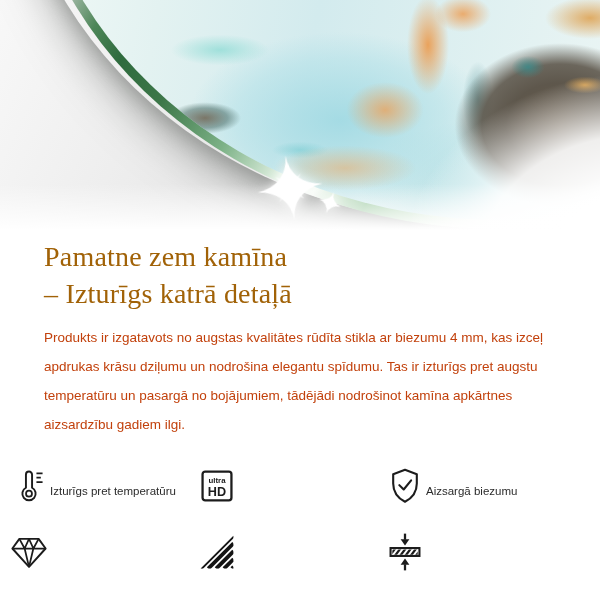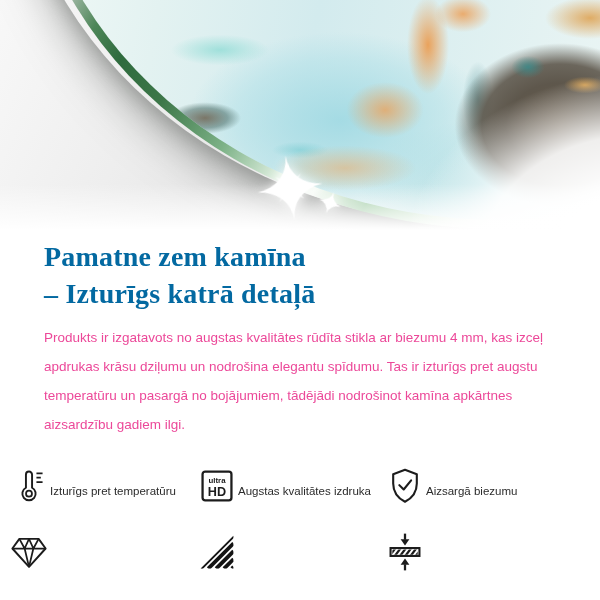--- a/index.html
+++ b/index.html
@@ -43,23 +43,23 @@
     background:
       radial-gradient(ellipse 330px 260px at 640px 260px, #ffffff 25%, rgba(255,255,255,0.9) 48%, rgba(255,255,255,0) 72%),
       linear-gradient(to bottom, rgba(255,255,255,0) 80%, rgba(255,255,255,0.65) 93%, #ffffff 100%); }
 
   .sparkle { position:absolute; filter: drop-shadow(0 0 6px rgba(255,255,255,0.95)); }
   .sparkle-main { left:255px; top:153px; width:70px; height:70px; transform:rotate(-8deg); }
   .sparkle-small { left:317px; top:190px; width:26px; height:26px; transform:rotate(20deg); }
 
   
   .content { padding: 8px 44px 0 44px; }
-  .heading { font-family:"Liberation Serif", serif; color:#0369a1;
-    font-size:28px; line-height:37px; font-weight:700; letter-spacing:0.2px; }
-  .paragraph { margin-top:11px; max-width:535px; color:#ec4899;
+  .heading { font-family:"Liberation Serif", serif; color:#a16207;
+    font-size:28px; line-height:37px; font-weight:400; letter-spacing:0.2px; }
+  .paragraph { margin-top:11px; max-width:535px; color:#c2410c;
     font-size:13.5px; line-height:29px; }
 
   
   .features { margin-top:24px; padding:0 28px 0 8px;
     display:grid; grid-template-columns:repeat(3, 1fr); row-gap:20px; }
   .feature { display:flex; flex-direction:row; align-items:center; }
   .icon-box { height:46px; display:flex; align-items:center; justify-content:center; }
   .feature-label { margin-top:9px; font-size:11.5px; color:#2b2b2b; text-align:right; }
   .ico { stroke:#1c1c1c; fill:none; }
 </style>
@@ -105,21 +105,20 @@
     </div>
 
     <div class="feature">
       <div class="icon-box">
         <svg width="42" height="42" viewBox="0 0 48 48" class="ico">
           <rect x="7.5" y="7.5" width="33" height="33" rx="3" stroke-width="2.6"></rect>
           <text x="24" y="21" text-anchor="middle" font-size="9" font-weight="600" fill="#1c1c1c" stroke="none" font-family="Liberation Sans, sans-serif">ultra</text>
           <text x="24" y="35.5" text-anchor="middle" font-size="14.5" font-weight="700" fill="#1c1c1c" stroke="none" font-family="Liberation Sans, sans-serif">HD</text>
         </svg>
       </div>
-      <div class="feature-label">Augstas kvalitātes izdruka</div>
     </div>
 
     <div class="feature">
       <div class="icon-box">
         <svg width="42" height="42" viewBox="0 0 48 48" class="ico">
           <path d="M24 5.5 L37.5 10.5 V21 C37.5 31.5 31.5 38 24 42 C16.5 38 10.5 31.5 10.5 21 V10.5 Z" stroke-width="2.4" stroke-linejoin="round"></path>
           <path d="M17.5 23 L22.5 28 L31 17.5" stroke-width="2.4" stroke-linecap="round" stroke-linejoin="round"></path>
         </svg>
       </div>
       <div class="feature-label">Aizsargā biezumu</div>

